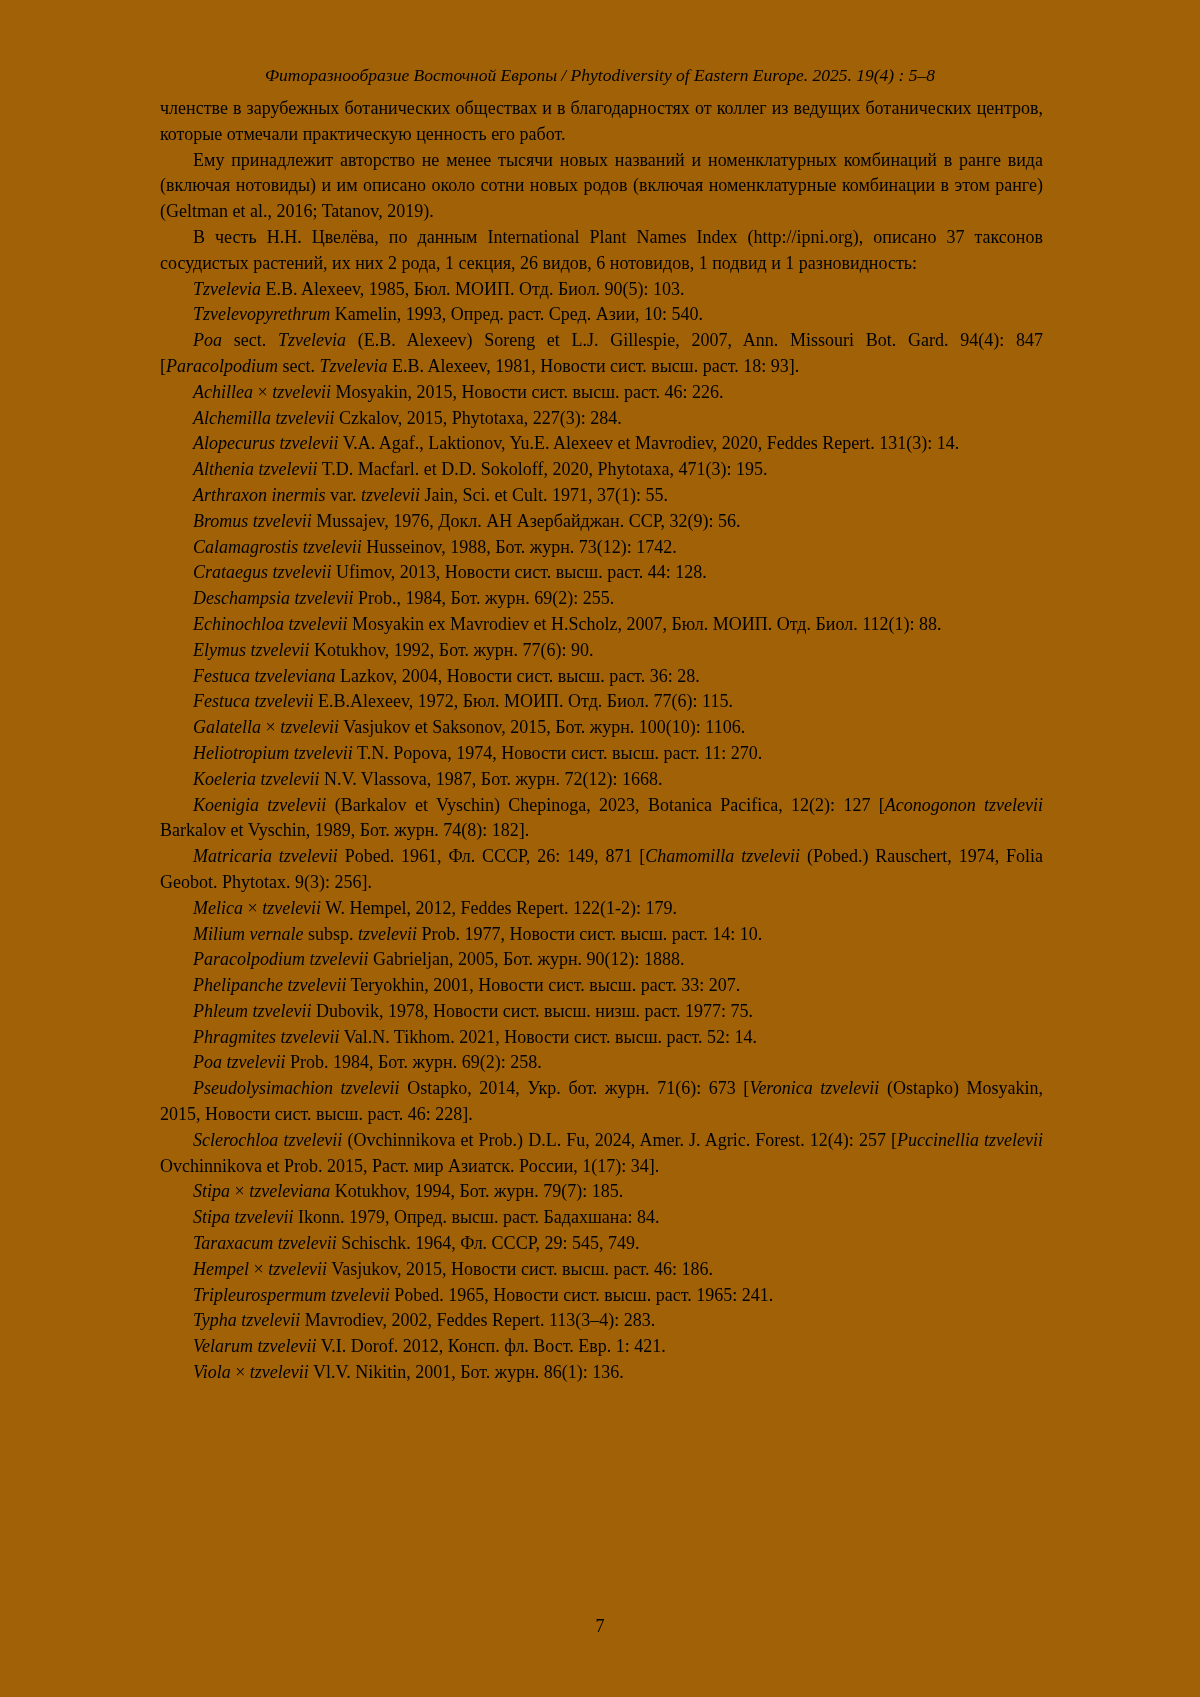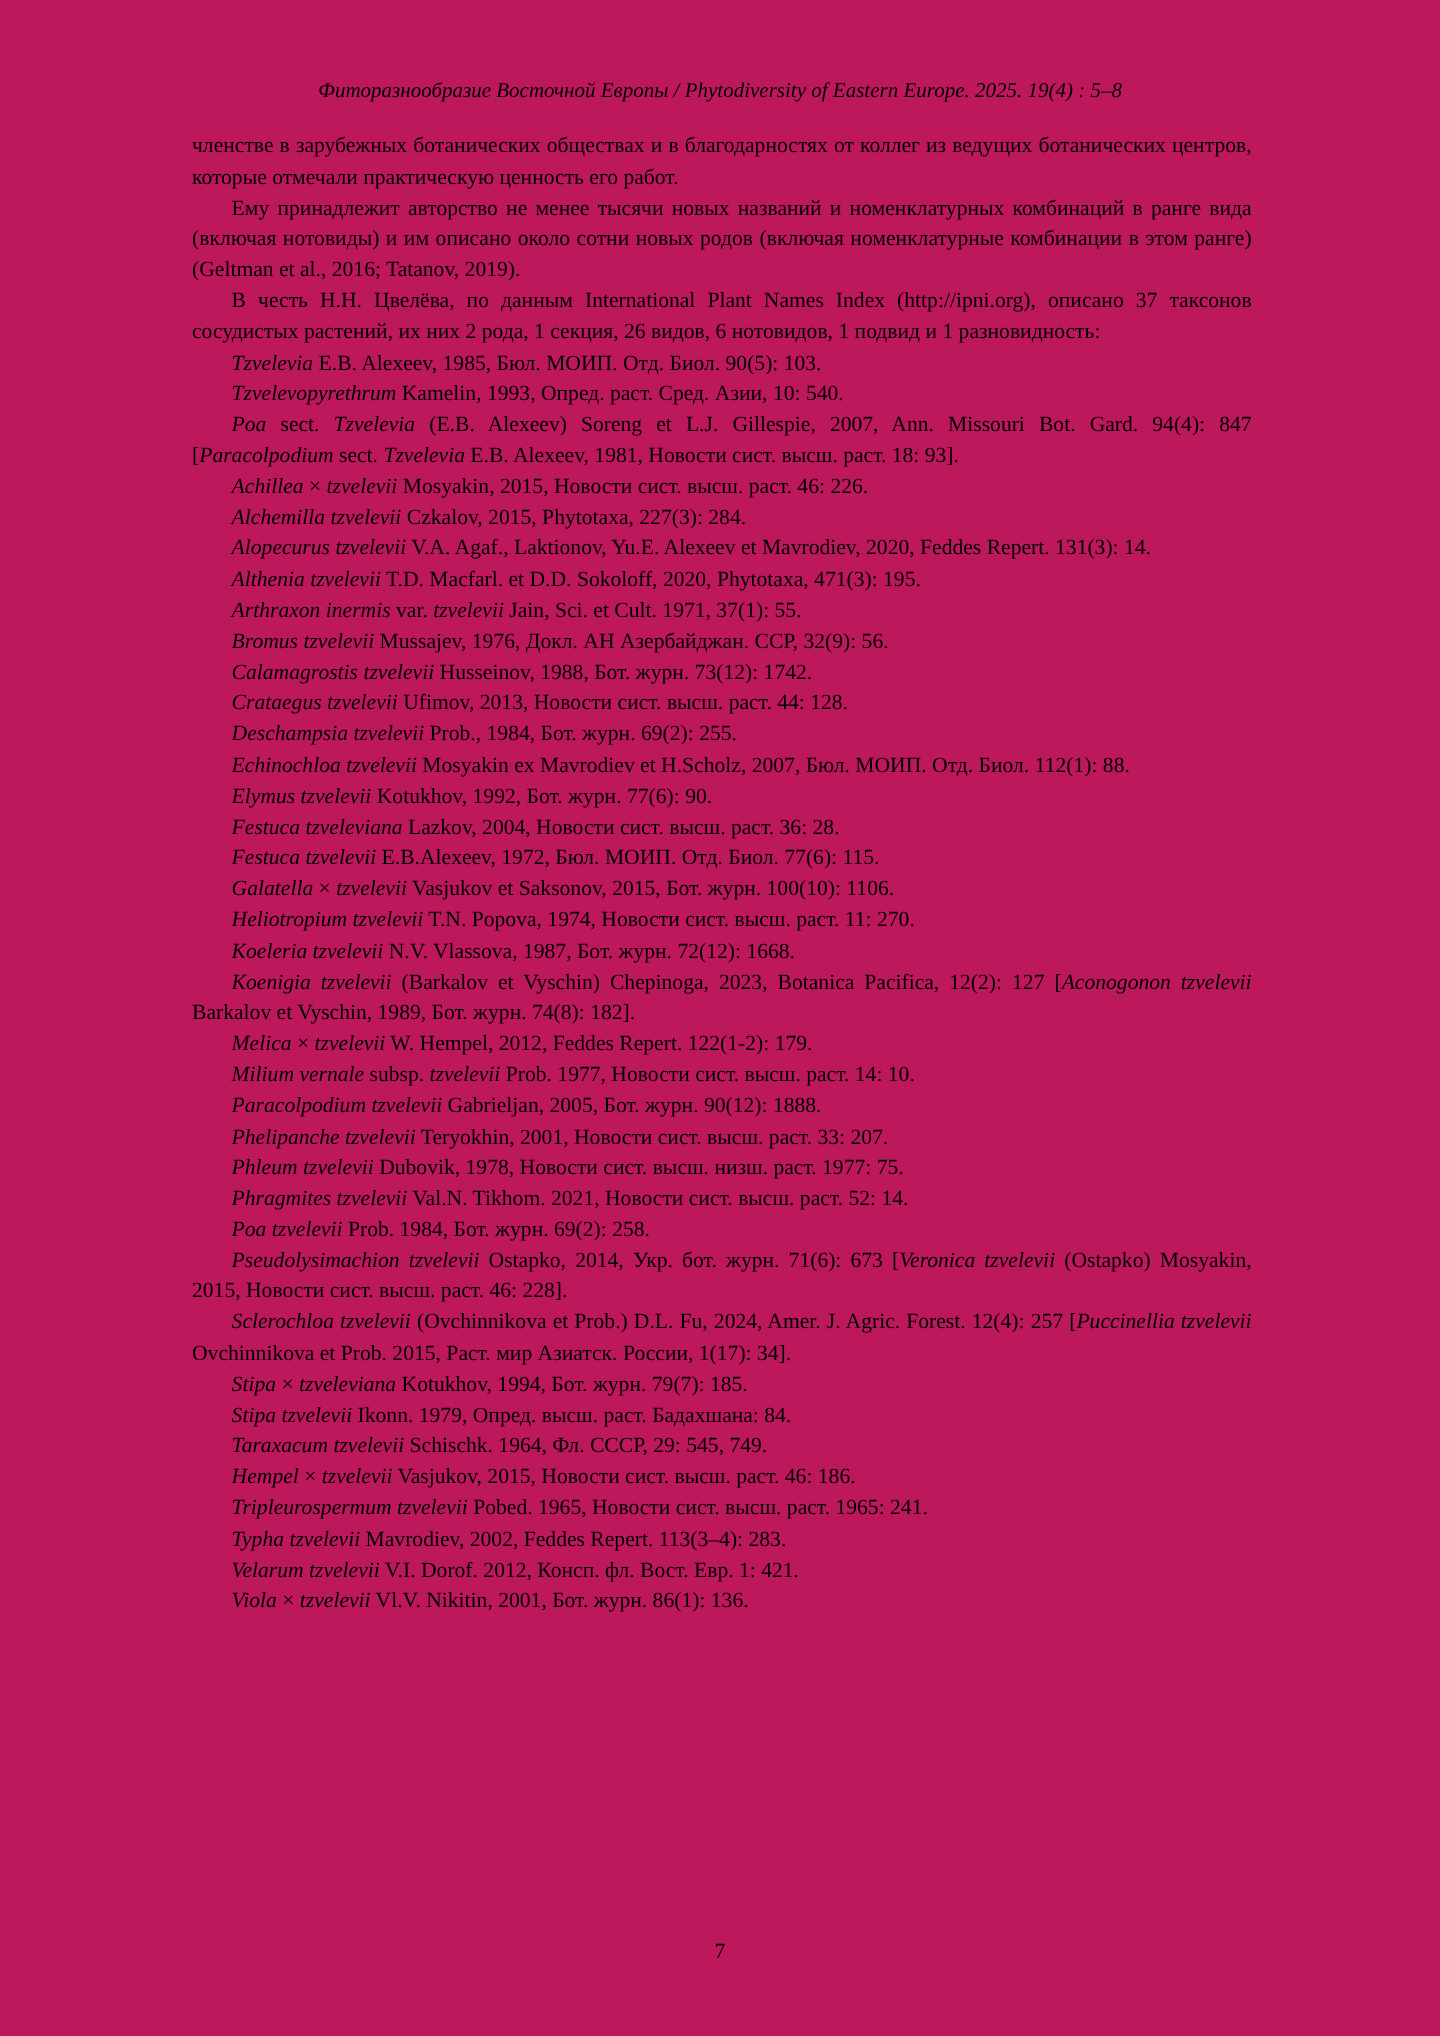--- a/index.html
+++ b/index.html
@@ -6,35 +6,35 @@
   html, body {
     margin: 0;
     padding: 0;
     background: #ffffff;
   }
   .page {
     position: relative;
     width: 1200px;
     height: 1697px;
     margin: 0 auto;
-    background: #be185d;
+    background: #a16207;
     color: #000000;
     font-family: "Liberation Serif", "DejaVu Serif", serif;
     overflow: hidden;
   }
   .running-head {
     padding-top: 64px;
     text-align: center;
     font-style: italic;
     font-size: 17.5px;
     line-height: 22px;
     color: #000000;
   }
   .content {
-    margin: 23px 157px 0 160px; 
+    margin: 10px 157px 0 160px; 
   }
   .content p {
     margin: 0;
     font-size: 18px;
     line-height: 25.8px;
     text-align: justify;
     text-indent: 33px;
   }
   p.no-indent { text-indent: 0; }
   .taxa-list p { margin: 0; }
@@ -79,20 +79,21 @@
         <p><i>Crataegus tzvelevii</i><span> Ufimov, 2013, Новости сист. высш. раст. 44: 128.</span></p>
         <p><i>Deschampsia tzvelevii</i><span> Prob., 1984, Бот. журн. 69(2): 255.</span></p>
         <p><i>Echinochloa tzvelevii</i><span> Mosyakin ex Mavrodiev et H.Scholz, 2007, Бюл. МОИП. Отд. Биол. 112(1): 88.</span></p>
         <p><i>Elymus tzvelevii</i><span> Kotukhov, 1992, Бот. журн. 77(6): 90.</span></p>
         <p><i>Festuca tzveleviana</i><span> Lazkov, 2004, Новости сист. высш. раст. 36: 28.</span></p>
         <p><i>Festuca tzvelevii</i><span> E.B.Alexeev, 1972, Бюл. МОИП. Отд. Биол. 77(6): 115.</span></p>
         <p><i>Galatella</i><span> × </span><i>tzvelevii</i><span> Vasjukov et Saksonov, 2015, Бот. журн. 100(10): 1106.</span></p>
         <p><i>Heliotropium tzvelevii</i><span> T.N. Popova, 1974, Новости сист. высш. раст. 11: 270.</span></p>
         <p><i>Koeleria tzvelevii</i><span> N.V. Vlassova, 1987, Бот. журн. 72(12): 1668.</span></p>
         <p><i>Koenigia tzvelevii</i><span> (Barkalov et Vyschin) Chepinoga, 2023, Botanica Pacifica, 12(2): 127 [</span><i>Aconogonon tzvelevii</i><span> Barkalov et Vyschin, 1989, Бот. журн. 74(8): 182].</span></p>
+        <p><i>Matricaria tzvelevii</i><span> Pobed. 1961, Фл. СССР, 26: 149, 871 [</span><i>Chamomilla tzvelevii</i><span> (Pobed.) Rauschert, 1974, Folia Geobot. Phytotax. 9(3): 256].</span></p>
         <p><i>Melica</i><span> × </span><i>tzvelevii</i><span> W. Hempel, 2012, Feddes Repert. 122(1-2): 179.</span></p>
         <p><i>Milium vernale</i><span> subsp. </span><i>tzvelevii</i><span> Prob. 1977, Новости сист. высш. раст. 14: 10.</span></p>
         <p><i>Paracolpodium tzvelevii</i><span> Gabrieljan, 2005, Бот. журн. 90(12): 1888.</span></p>
         <p><i>Phelipanche tzvelevii</i><span> Teryokhin, 2001, Новости сист. высш. раст. 33: 207.</span></p>
         <p><i>Phleum tzvelevii</i><span> Dubovik, 1978, Новости сист. высш. низш. раст. 1977: 75.</span></p>
         <p><i>Phragmites tzvelevii</i><span> Val.N. Tikhom. 2021, Новости сист. высш. раст. 52: 14.</span></p>
         <p><i>Poa tzvelevii</i><span> Prob. 1984, Бот. журн. 69(2): 258.</span></p>
         <p><i>Pseudolysimachion tzvelevii</i><span> Ostapko, 2014, Укр. бот. журн. 71(6): 673 [</span><i>Veronica tzvelevii</i><span> (Ostapko) Mosyakin, 2015, Новости сист. высш. раст. 46: 228].</span></p>
         <p><i>Sclerochloa tzvelevii</i><span> (Ovchinnikova et Prob.) D.L. Fu, 2024, Amer. J. Agric. Forest. 12(4): 257 [</span><i>Puccinellia tzvelevii</i><span> Ovchinnikova et Prob. 2015, Раст. мир Азиатск. России, 1(17): 34].</span></p>
         <p><i>Stipa</i><span> × </span><i>tzveleviana</i><span> Kotukhov, 1994, Бот. журн. 79(7): 185.</span></p>

